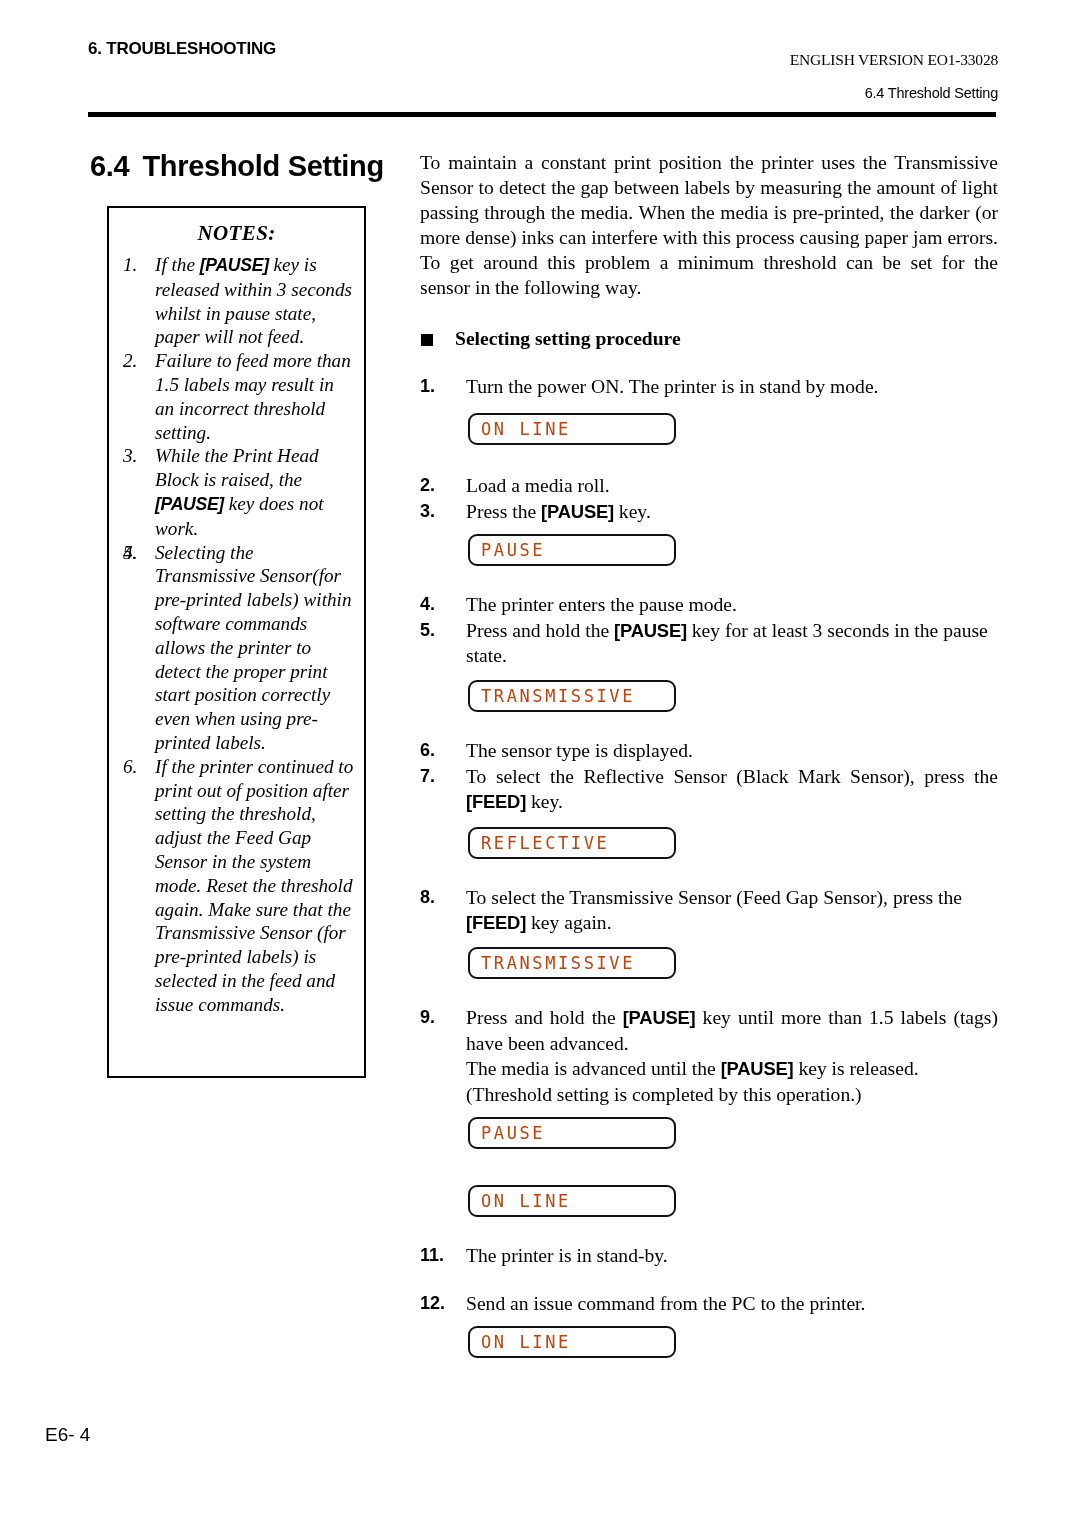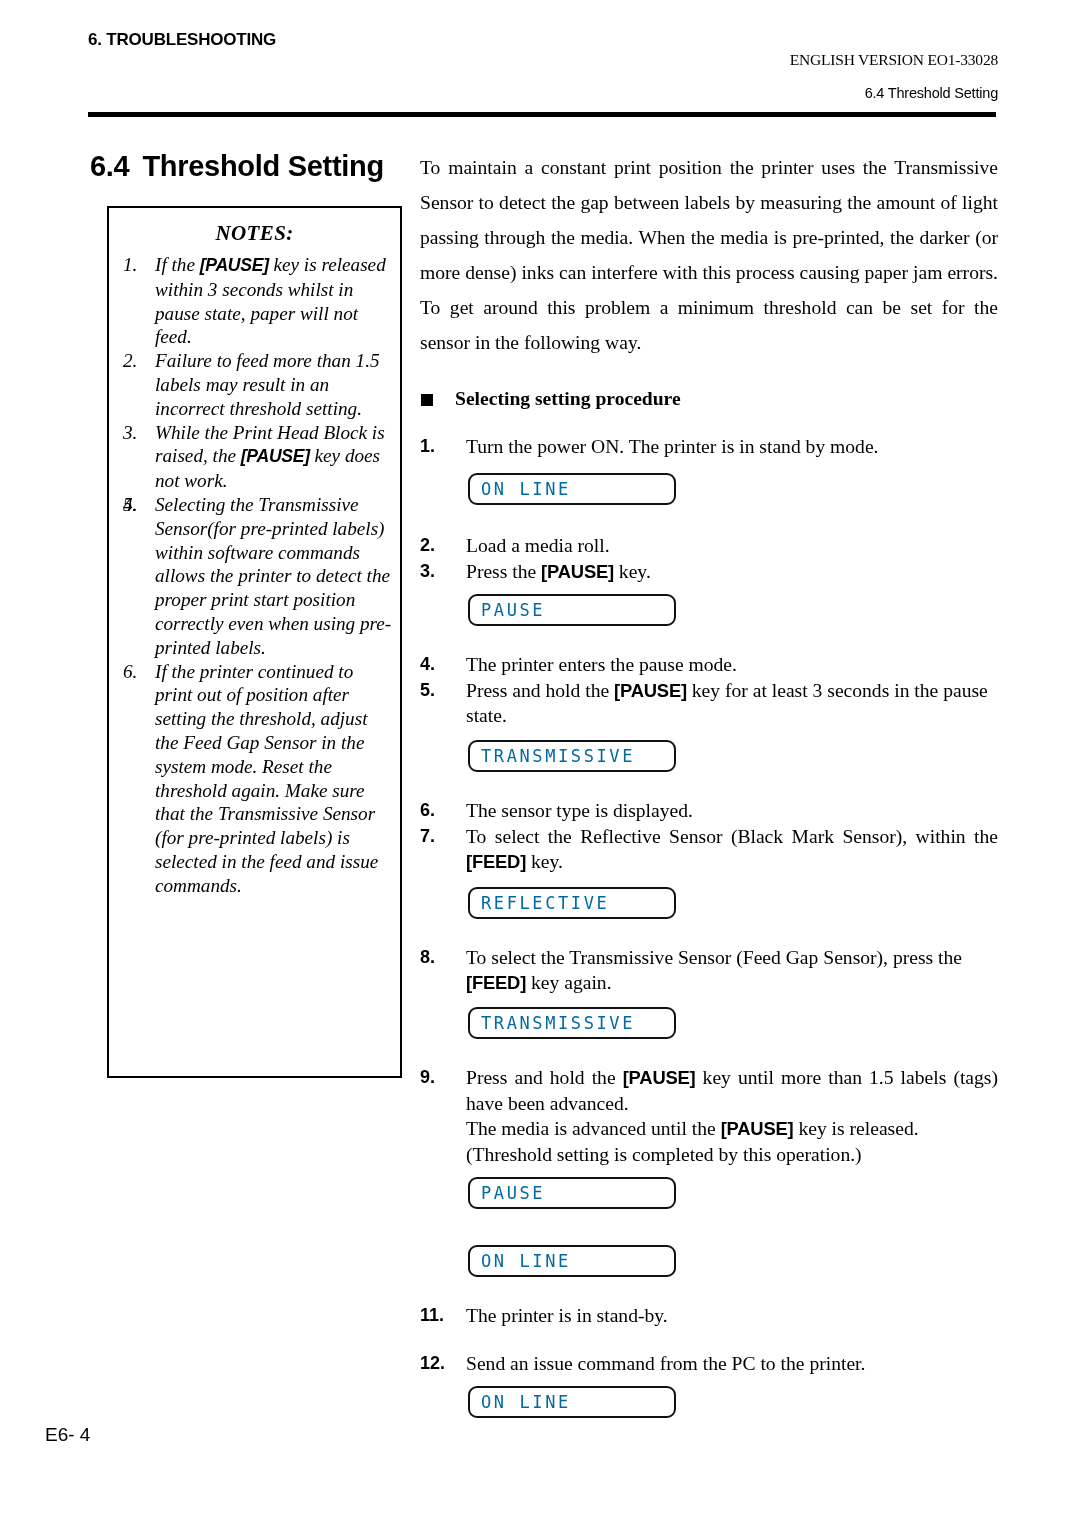--- a/index.html
+++ b/index.html
@@ -14,21 +14,21 @@
     background: #ffffff;
     overflow: hidden;
     font-family: "Liberation Serif", "DejaVu Serif", serif;
     color: #000000;
   }
 
   
   .hdr-left {
     position: absolute;
     left: 88px;
-    top: 30px;
+    top: 39px;
     font-family: "Liberation Sans", sans-serif;
     font-weight: bold;
     font-size: 17px;
     letter-spacing: -0.2px;
   }
   .hdr-right {
     position: absolute;
     right: 82px;
     top: 51px;
     font-family: Liberation Serif, serif;
@@ -63,21 +63,21 @@
     letter-spacing: -0.3px;
     white-space: nowrap;
   }
   .sec-title .num { margin-right: 13px; }
 
   
   .notes-box {
     position: absolute;
     left: 107px;
     top: 206px;
-    width: 295px;
+    width: 259px;
     height: 872px;
     border: 2px solid #000000;
     box-sizing: border-box;
     background: #ffffff;
   }
   .notes-title {
     text-align: center;
     font-style: italic;
     font-weight: bold;
     font-size: 21px;
@@ -115,21 +115,21 @@
 
   
   .rcol {
     position: absolute;
     left: 420px;
     top: 150px;
     width: 578px;
   }
   .intro {
     font-size: 19.6px;
-    line-height: 35px;
+    line-height: 25px;
     text-align: justify;
     margin: 0 0 28px 0;
   }
   .proc-head {
     position: relative;
     font-weight: bold;
     font-size: 19.6px;
     padding-left: 35px;
     margin: 0 0 24px 0;
   }
@@ -174,21 +174,21 @@
     border-radius: 9px;
     box-sizing: border-box;
     display: flex;
     align-items: center;
     background: #ffffff;
   }
   .lcd span {
     font-family: "DejaVu Sans Mono", "Liberation Mono", monospace;
     font-size: 17px;
     letter-spacing: 2.6px;
-    color: #0369a1;
+    color: #c2410c;
     padding-left: 11px;
     white-space: pre;
   }
   .sp-10 { height: 10px; }
   .sp-12 { height: 12px; }
   .sp-14 { height: 14px; }
   .sp-22 { height: 22px; }
   .sp-26 { height: 26px; }
   .sp-28 { height: 28px; }
 
@@ -292,21 +292,21 @@
     <div class="lcd">
         <span>TRANSMISSIVE</span>
       </div>
     <div class="sp-26"></div>
 
     <div class="step">
       <span class="step-num">6.</span><span>The sensor type is displayed.</span>
     </div>
 
     <div class="step just">
-      <span class="step-num">7.</span><span>To select the Reflective Sensor (Black Mark Sensor), within the </span><span class="kb2">[FEED]</span><span> key.</span>
+      <span class="step-num">7.</span><span>To select the Reflective Sensor (Black Mark Sensor), press the </span><span class="kb2">[FEED]</span><span> key.</span>
     </div>
     <div class="sp-12"></div>
     <div class="lcd">
         <span>REFLECTIVE</span>
       </div>
     <div class="sp-26"></div>
 
     <div class="step">
       <span class="step-num">8.</span><span>To select the Transmissive Sensor (Feed Gap Sensor), press the </span><span class="kb2">[FEED]</span><span> key again.</span>
     </div>

